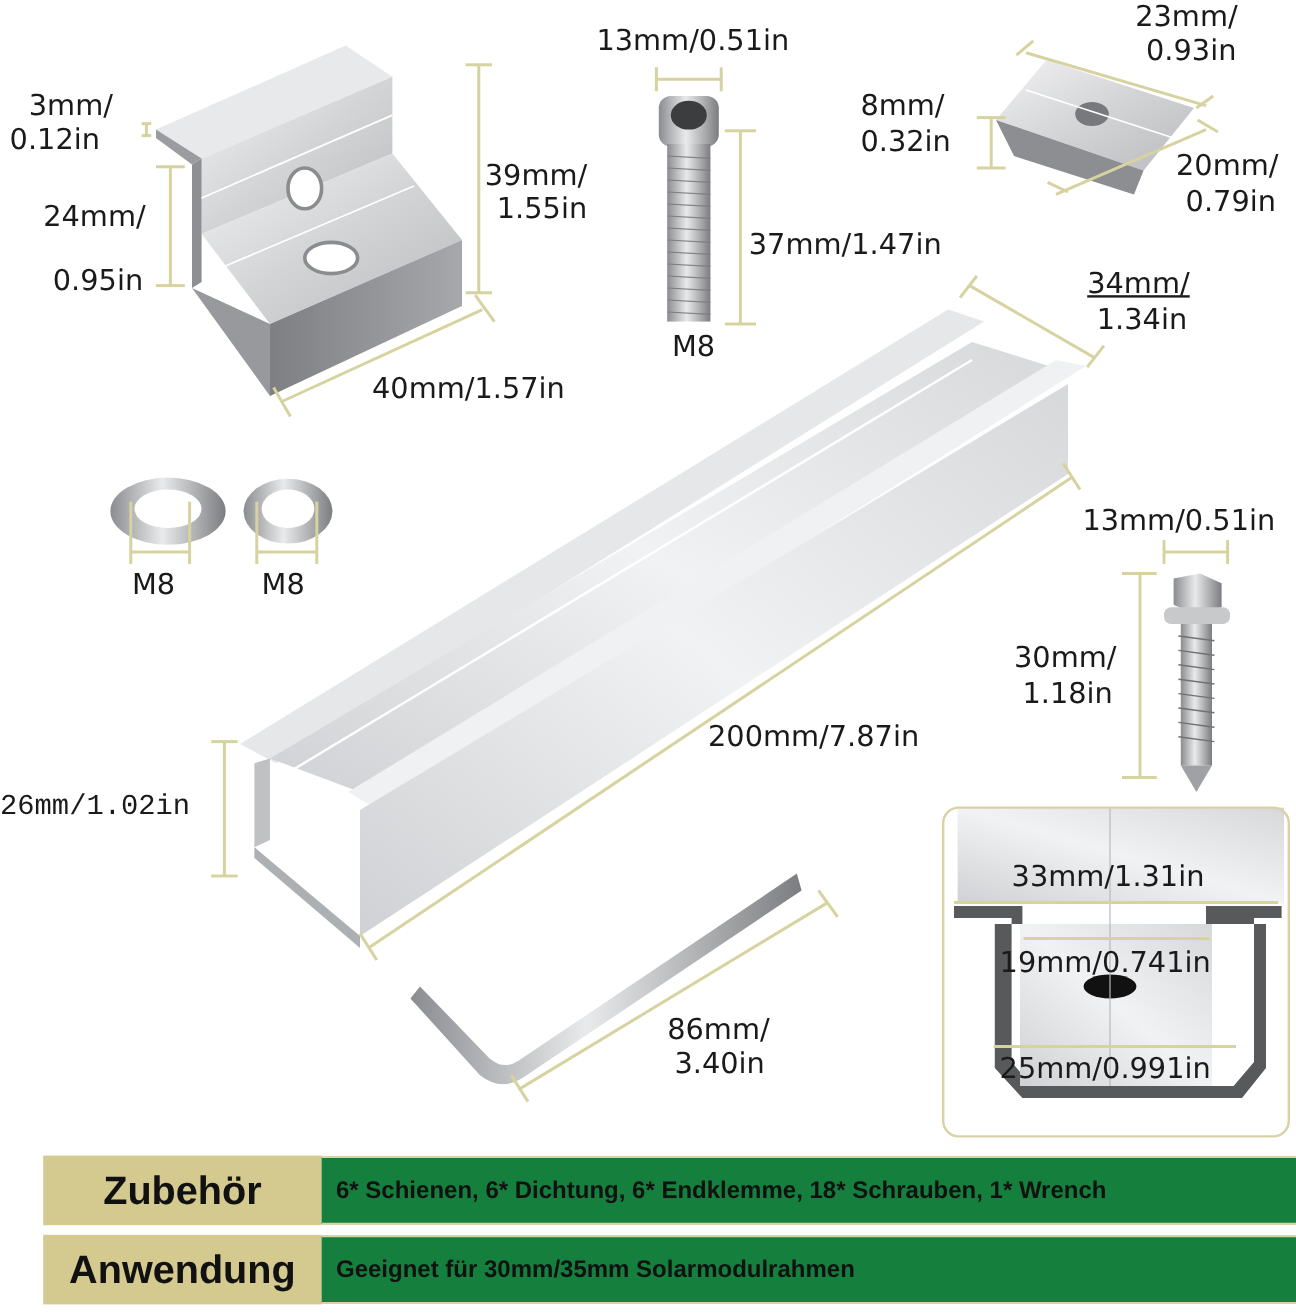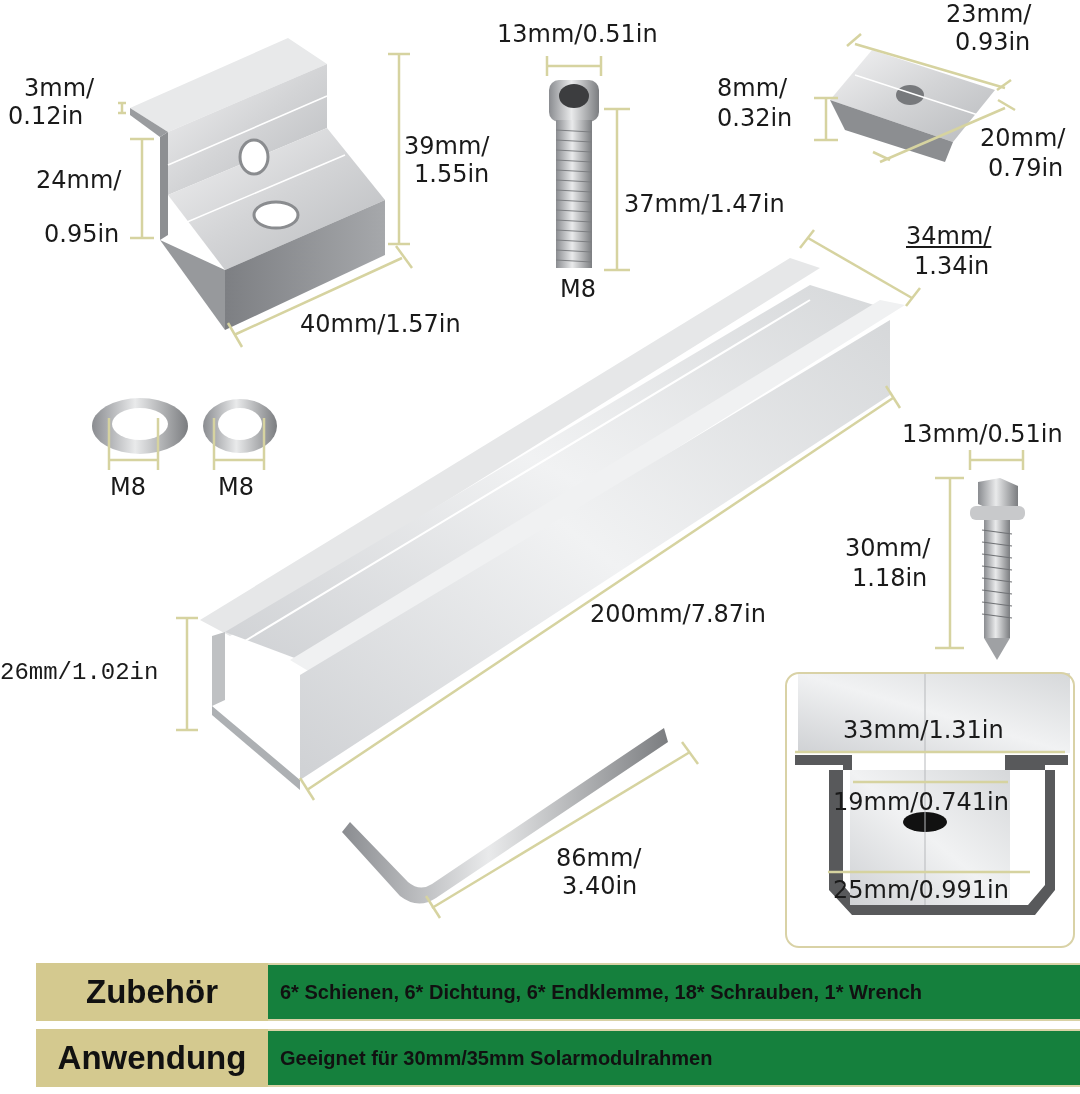--- a/index.html
+++ b/index.html
@@ -200,21 +200,21 @@
 </svg>
 
 <div class="detail-box"></div>
 
 <div class="lbl" style="left:24px;top:74px;">3mm/</div>
 <div class="lbl" style="left:8px;top:102px;">0.12in</div>
 <div class="lbl" style="left:36px;top:166px;">24mm/</div>
 <div class="lbl" style="left:44px;top:180px;margin-top:40px;">0.95in</div>
 <div class="lbl" style="left:404px;top:132px;">39mm/</div>
 <div class="lbl" style="left:414px;top:160px;">1.55in</div>
-<div class="lbl" style="left:300px;top:310px;">40mm/1.57in</div>
+<div class="lbl" style="left:310px;top:310px;">40mm/1.57in</div>
 
 <div class="lbl" style="left:497px;top:20px;">13mm/0.51in</div>
 <div class="lbl" style="left:624px;top:190px;">37mm/1.47in</div>
 <div class="lbl" style="left:560px;top:275px;">M8</div>
 
 <div class="lbl" style="left:717px;top:74px;">8mm/</div>
 <div class="lbl" style="left:717px;top:104px;text-align:right;">0.32in</div>
 <div class="lbl" style="left:946px;top:0px;">23mm/</div>
 <div class="lbl" style="left:955px;top:28px;">0.93in</div>
 <div class="lbl" style="left:980px;top:124px;">20mm/</div>

